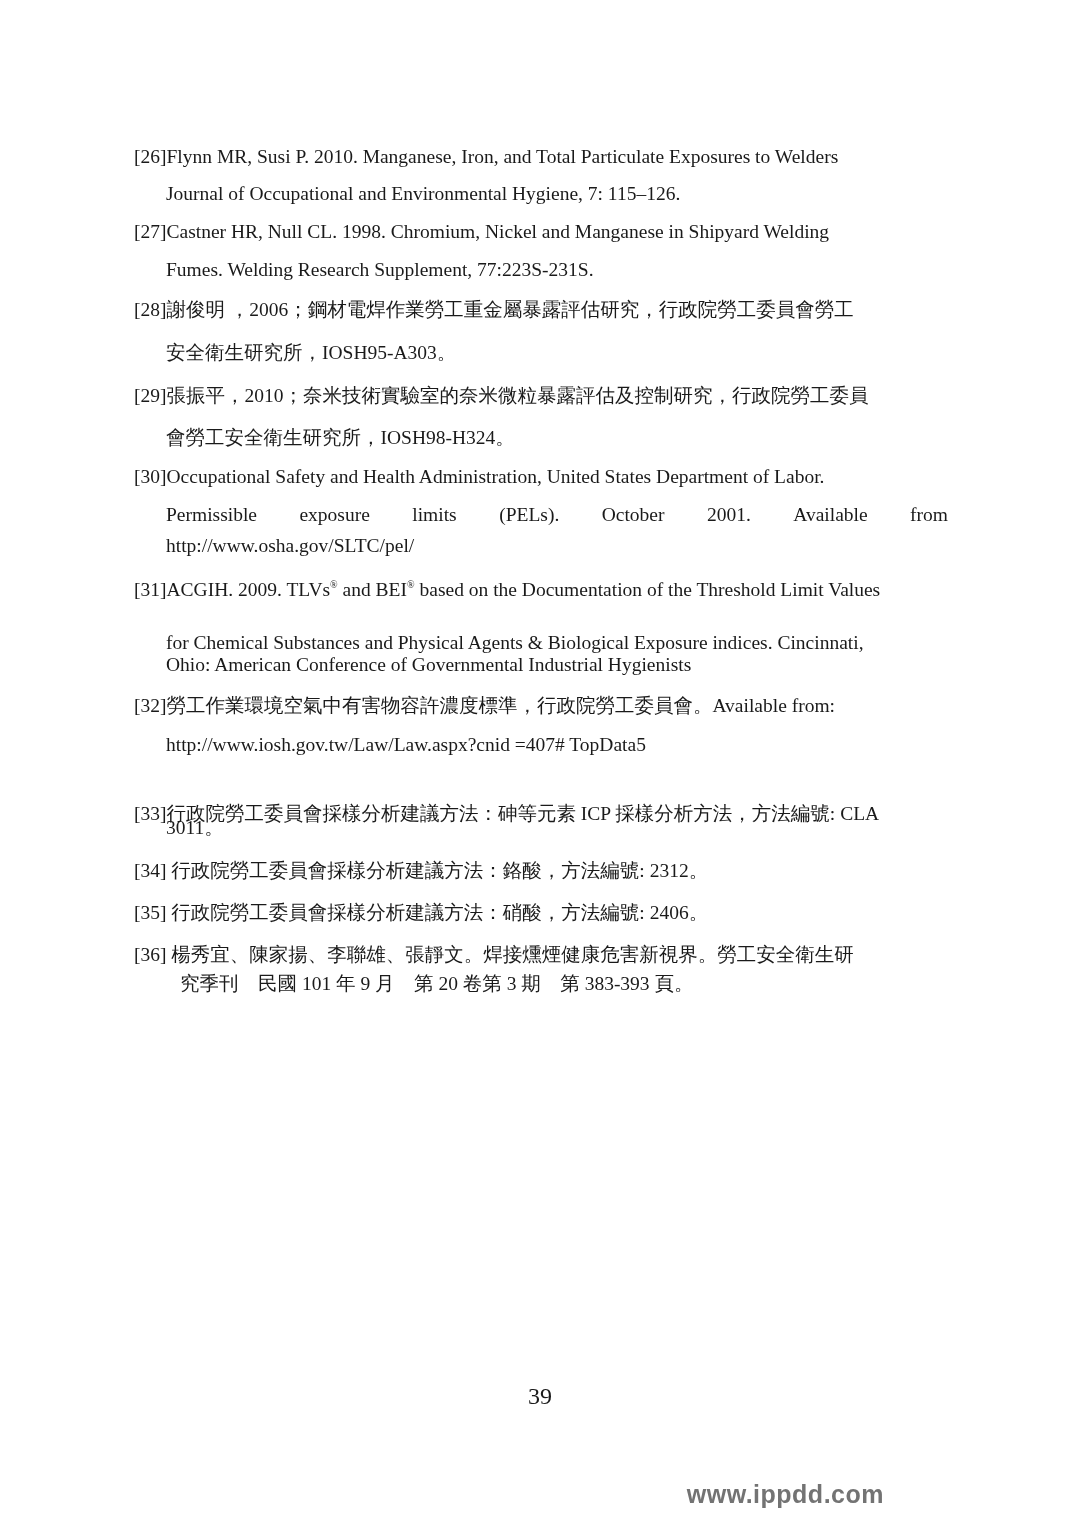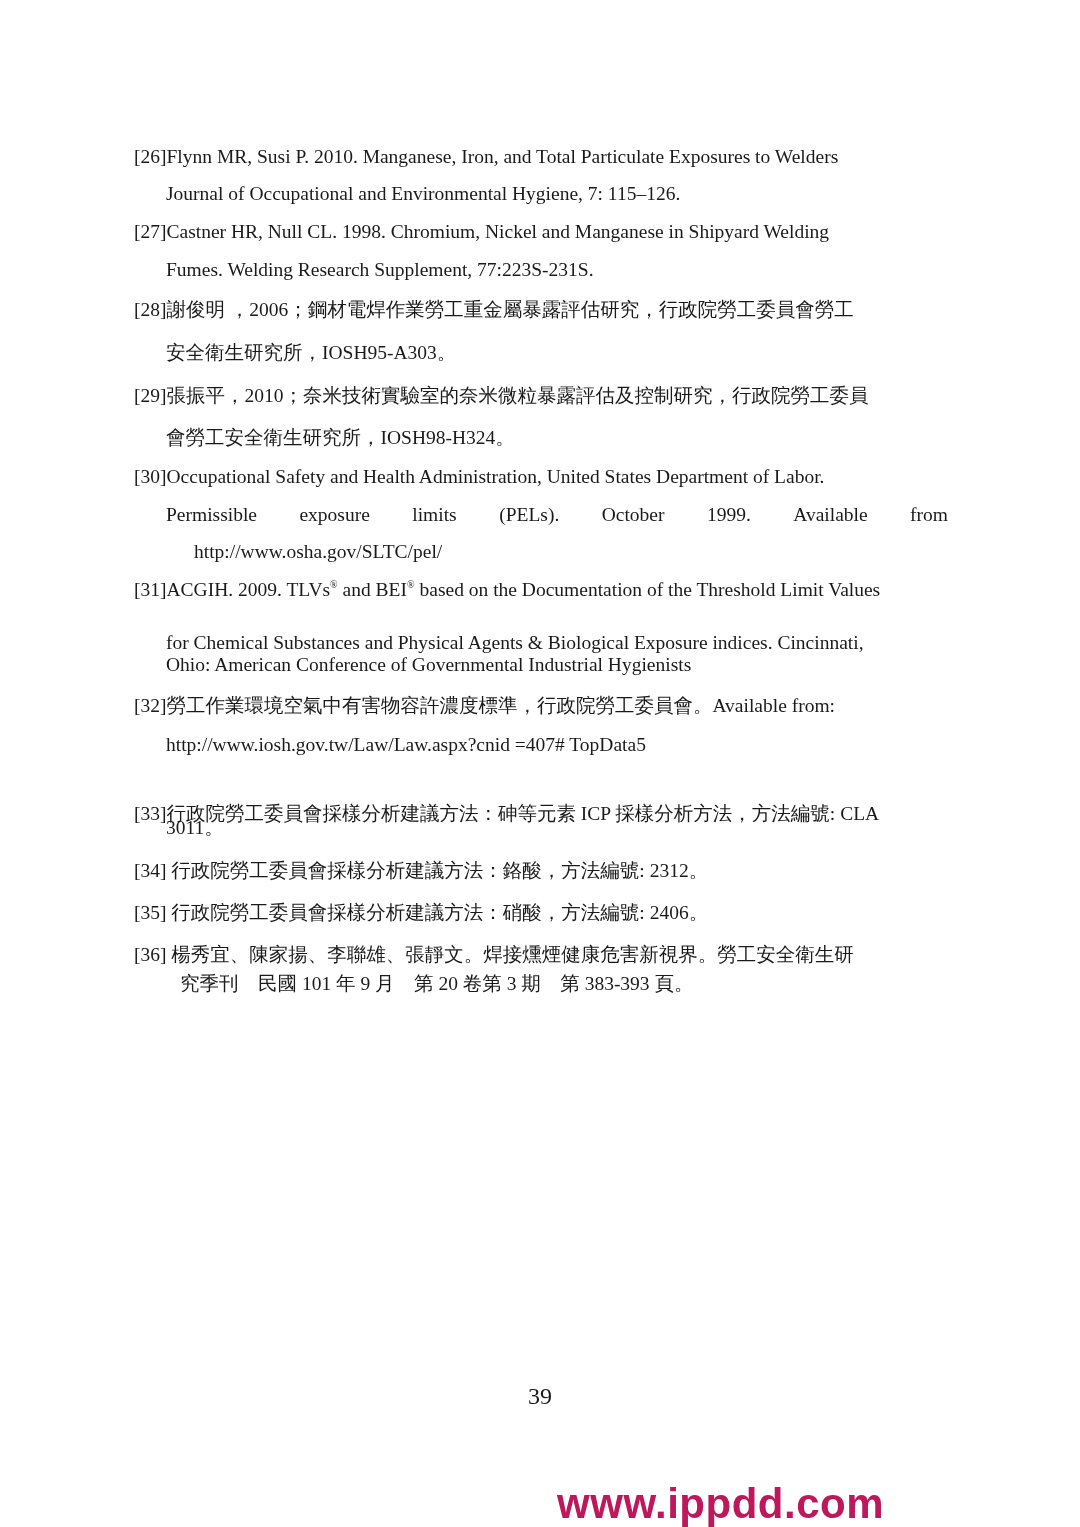--- a/index.html
+++ b/index.html
@@ -52,22 +52,22 @@
       top: 1383px;
       text-align: center;
       font-size: 24px;
     }
     .watermark {
       position: absolute;
       right: 2px;
       top: 1480px;
       font-family: "Liberation Sans", "DejaVu Sans", sans-serif;
       font-weight: bold;
-      font-size: 42px;
-      color: #be185d;
+      font-size: 25px;
+      color: #737373;
       letter-spacing: 0.5px;
     }
   </style>
 </head>
 <body>
 
 <div class="page">
 
   <div class="ref" style="top:146px;">
     <div class="line" style="top:0px;">[26]Flynn MR, Susi P. 2010. Manganese, Iron, and Total Particulate Exposures to Welders</div>
@@ -90,25 +90,25 @@
   </div>
 
   <div class="ref" style="top:466px;">
     <div class="line" style="top:0px;">[30]Occupational Safety and Health Administration, United States Department of Labor.</div>
     <div class="line indent justify" style="top:38px;text-align:center;">
       <span>Permissible</span>
       <span>exposure</span>
       <span>limits</span>
       <span>(PELs).</span>
       <span>October</span>
-      <span>1999.</span>
+      <span>2001.</span>
       <span>Available</span>
       <span>from</span>
     </div>
-    <div class="line indent" style="top:75px;margin-left:28px;">http://www.osha.gov/SLTC/pel/</div>
+    <div class="line indent" style="top:69px;">http://www.osha.gov/SLTC/pel/</div>
   </div>
 
   <div class="ref" style="top:579px;">
     <div class="line" style="top:0px;">
       <span>[31]ACGIH. 2009. TLVs</span><sup class="reg">®</sup><span> and BEI</span><sup class="reg">®</sup><span> based on the Documentation of the Threshold Limit Values</span>
     </div>
     <div class="line indent" style="top:37px;margin-top:16px;">for Chemical Substances and Physical Agents &amp; Biological Exposure indices. Cincinnati,</div>
     <div class="line indent" style="top:75px;">Ohio: American Conference of Governmental Industrial Hygienists</div>
   </div>
 

